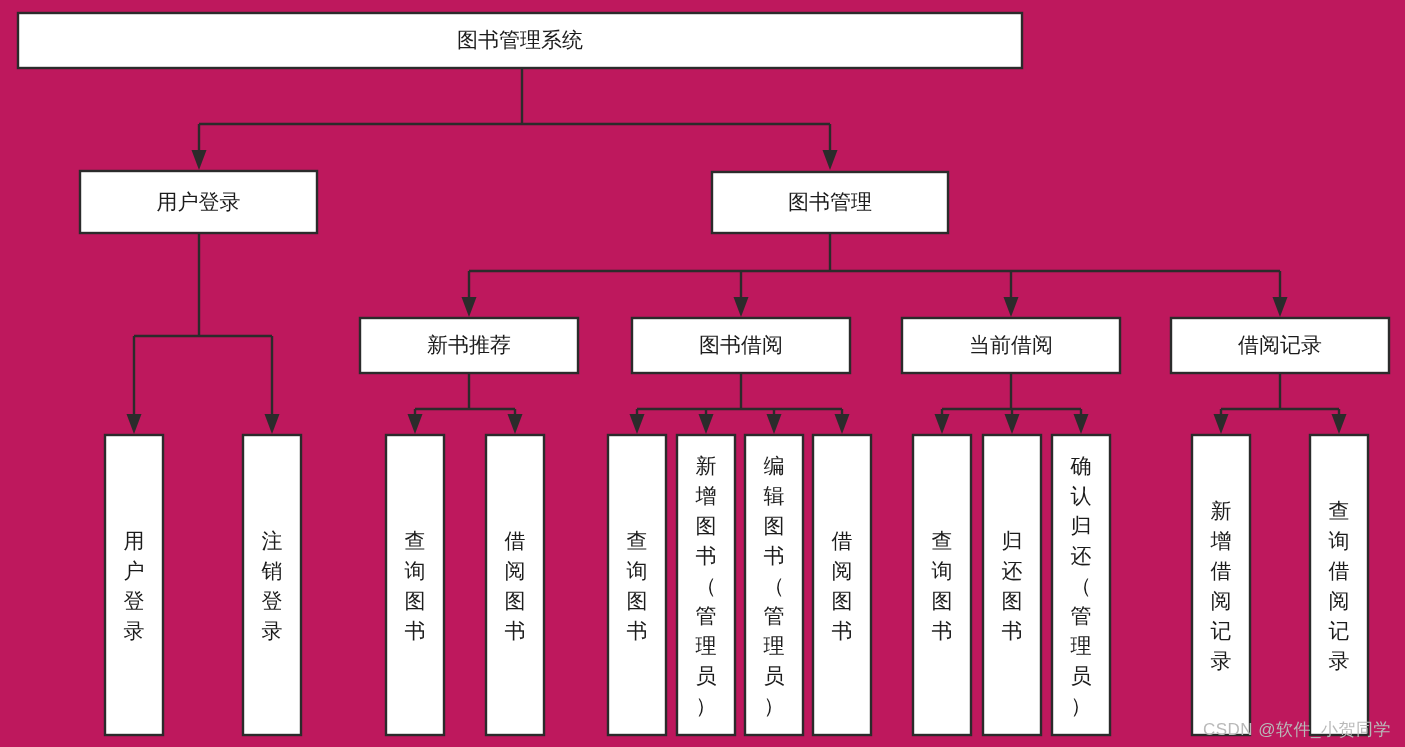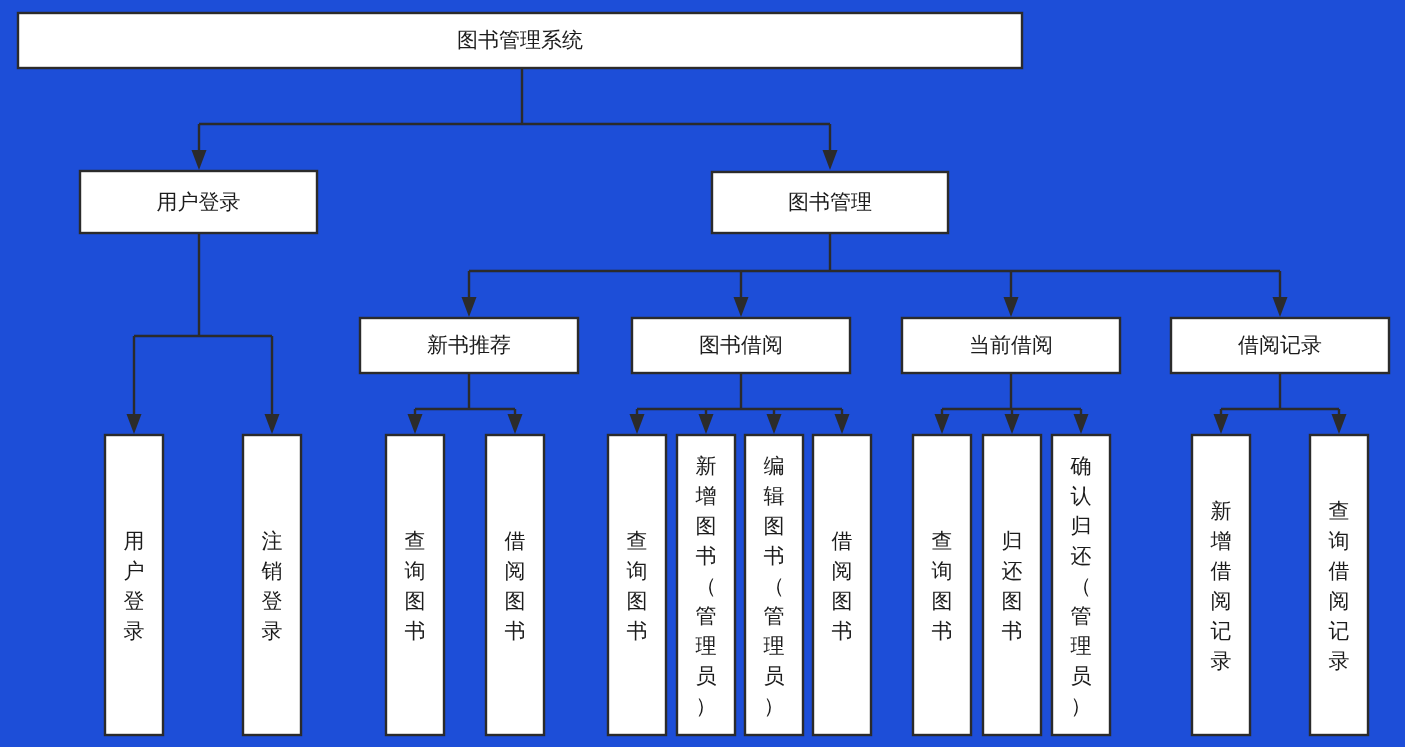--- a/index.html
+++ b/index.html
@@ -12,21 +12,21 @@
     width: 1405px;
     height: 747px;
     font-family: "Liberation Sans", "DejaVu Sans", sans-serif;
     overflow: hidden;
     position: relative;
   }
   #diagram-root {
     position: relative;
     width: 1405px;
     height: 747px;
-    background: #1d4ed8;
+    background: #be185d;
   }
   svg#diagram-canvas {
     position: absolute;
     left: 0;
     top: 0;
     width: 1405px;
     height: 747px;
     display: block;
   }
   .node-box {
@@ -220,13 +220,14 @@
         <g>
           <rect x="1192" y="435" width="58" height="300" class="node-box"></rect>
           <text x="1221" y="518" class="node-label-v"><tspan x="1221" dy="0">新</tspan><tspan x="1221" dy="30">增</tspan><tspan x="1221" dy="30">借</tspan><tspan x="1221" dy="30">阅</tspan><tspan x="1221" dy="30">记</tspan><tspan x="1221" dy="30">录</tspan></text>
         </g>
         <g>
           <rect x="1310" y="435" width="58" height="300" class="node-box"></rect>
           <text x="1339" y="518" class="node-label-v"><tspan x="1339" dy="0">查</tspan><tspan x="1339" dy="30">询</tspan><tspan x="1339" dy="30">借</tspan><tspan x="1339" dy="30">阅</tspan><tspan x="1339" dy="30">记</tspan><tspan x="1339" dy="30">录</tspan></text>
         </g>
       </g>
   </svg>
+  <div class="watermark-text">CSDN @软件_小贺同学</div>
 </div>
 
 </body></html>

